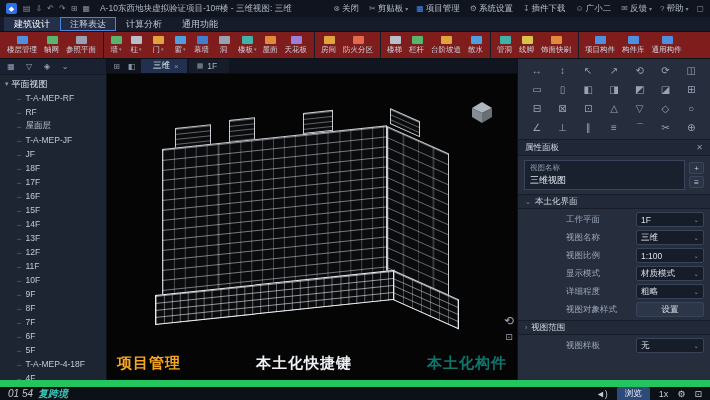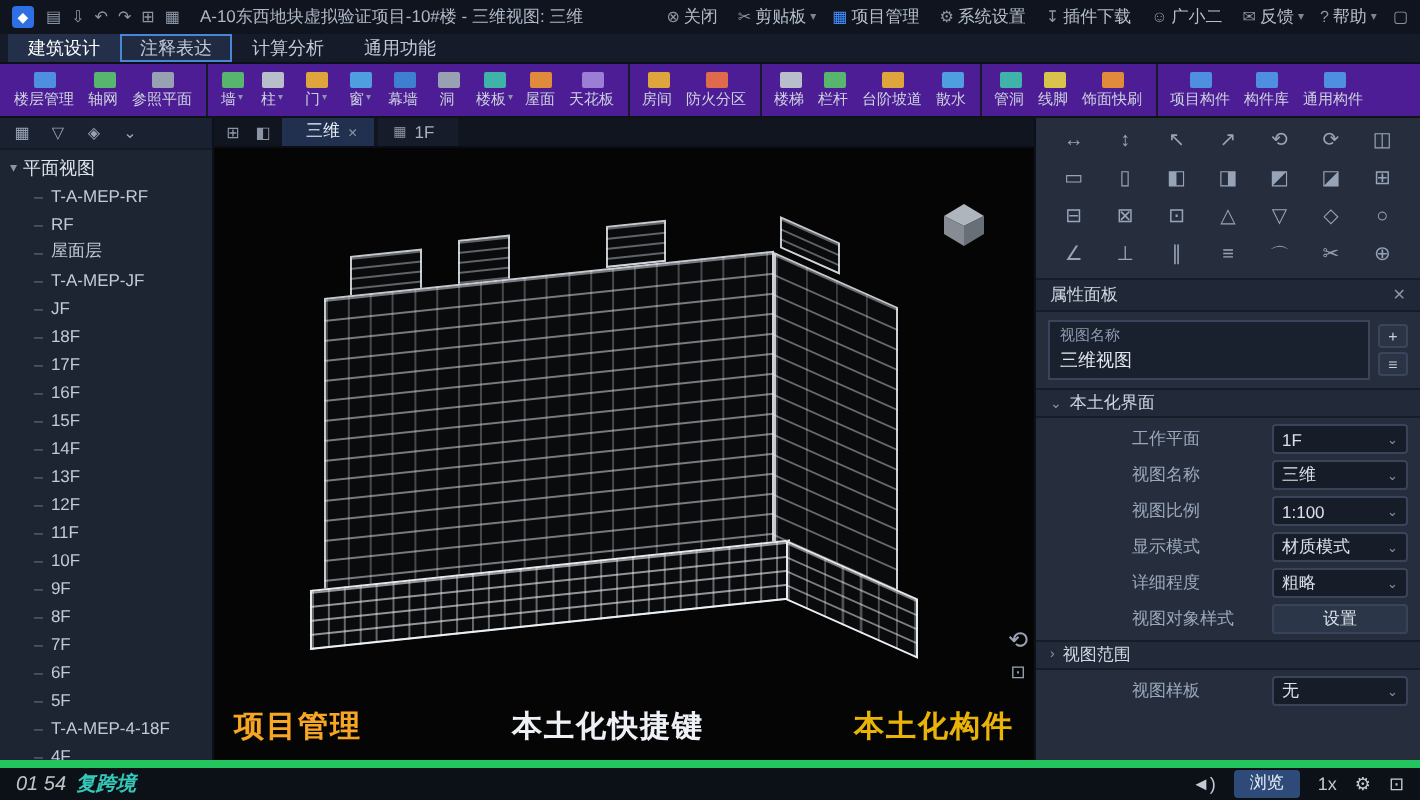--- a/index.html
+++ b/index.html
@@ -19,21 +19,21 @@
   .tb-item .arr { font-size:6px; color:#7b8596; }
   .win-btn { color:#8b95a5; font-size:8px; margin-left:2px; }
 
   
   .menubar { height:15px; background:#151b28; display:flex; align-items:stretch; padding-left:4px; border-bottom:1px solid #0c1018; }
   .mtab { padding:0 10px; display:flex; align-items:center; font-size:9px; color:#c2cad7; }
   .mtab.active { background:#24304a; color:#fff; }
   .mtab.hover { outline:1px solid #4a86d8; outline-offset:-1px; background:#202a40; }
 
   
-  .ribbon { height:27px; background:#4c1d95; display:flex; align-items:stretch; padding:0 4px; border-bottom:1px solid #0e1219; overflow:hidden;text-align:right; }
+  .ribbon { height:27px; background:#7f1d1d; display:flex; align-items:stretch; padding:0 4px; border-bottom:1px solid #0e1219; overflow:hidden;text-align:right; }
   .rtool { display:flex; flex-direction:column; align-items:center; justify-content:center; gap:1px; padding:0 3px; min-width:22px; }
   .rtool.sep { border-left:1px solid #151b27; margin-left:3px; padding-left:6px; }
   .rtool .swatch { width:11px; height:8px; border-radius:1px; flex:none; }
   .rtool .lbl { font-size:7.5px; color:#ccd3de; line-height:9px; white-space:nowrap; display:flex; align-items:center; gap:1px; }
   .rtool .arr { font-size:5px; color:#8b95a5; }
 
   
   .main { position:absolute; top:59px; left:0; right:0; bottom:20px; display:flex; }
 
   .left-panel { width:107px; background:#1d2432; border-right:1px solid #0d111a; display:flex; flex-direction:column; flex:none; }
@@ -100,21 +100,21 @@
   .section-hdr .caret { font-size:7px; color:#8b95a5; }
   .prop-rows { padding:3px 6px 3px 8px; display:flex; flex-direction:column; gap:3px; }
   .prop-row { display:flex; align-items:center; gap:4px;margin-left:40px; }
   .prop-label { width:66px; font-size:8.5px; color:#9aa8bb; white-space:nowrap; flex:none; }
   .prop-ctl { flex:1; height:15px; background:#161d29; border:1px solid #39445a; border-radius:2px; display:flex; align-items:center; padding:0 4px; color:#dae0e9; font-size:8.5px; }
   .prop-ctl .cspacer { flex:1; }
   .prop-ctl .carr { font-size:6.5px; color:#8b95a5; }
   .prop-ctl.button { justify-content:center; background:#2b3648; }
 
   
-  .statusbar { position:absolute; left:0; right:0; bottom:0; height:20px; background:#0c1017; display:flex; align-items:center; padding:0 8px; gap:10px; border-top:4px solid #22c55e; }
+  .statusbar { position:absolute; left:0; right:0; bottom:0; height:20px; background:#0c1017; display:flex; align-items:center; padding:0 8px; gap:10px; border-top:7px solid #22c55e; }
   .wm { display:flex; gap:5px; align-items:center; font-size:10px; font-style:italic; }
   .wm-time { color:rgba(255,255,255,.75); }
   .wm-brand { color:#35c8b9; font-weight:bold; }
   .sb-spacer { flex:1; }
   .sb-right { display:flex; align-items:center; gap:9px; color:#c3cad6; font-size:9px; }
   .browse { background:#2e4a78; color:#e8eef6; padding:1px 8px; border-radius:2px; font-size:8.5px; }
 </style>
 </head>
 <body>
 
@@ -564,21 +564,21 @@
           <polygon points="13,13 23,8 23,17 13,23" fill="#6f757e"></polygon>
         </svg>
         <div class="vp-side-ctrl">
           <span class="rot">⟲</span>
           <span class="sq">⊡</span>
         </div>
         <div class="captions">
 
         <span style="color: rgb(247, 166, 35);">项目管理</span>
             <span style="color: rgb(237, 240, 244);">本土化快捷键</span>
-            <span style="color: #eab308;">本土化构件</span>
+            <span style="color: #0f766e;">本土化构件</span>
           </div>
       </div>
     </div>
 
     <div class="right-panel">
       <div class="tool-grid">
 
       <span class="tg-item">↔</span>
           <span class="tg-item">↕</span>
           <span class="tg-item">↖</span>

